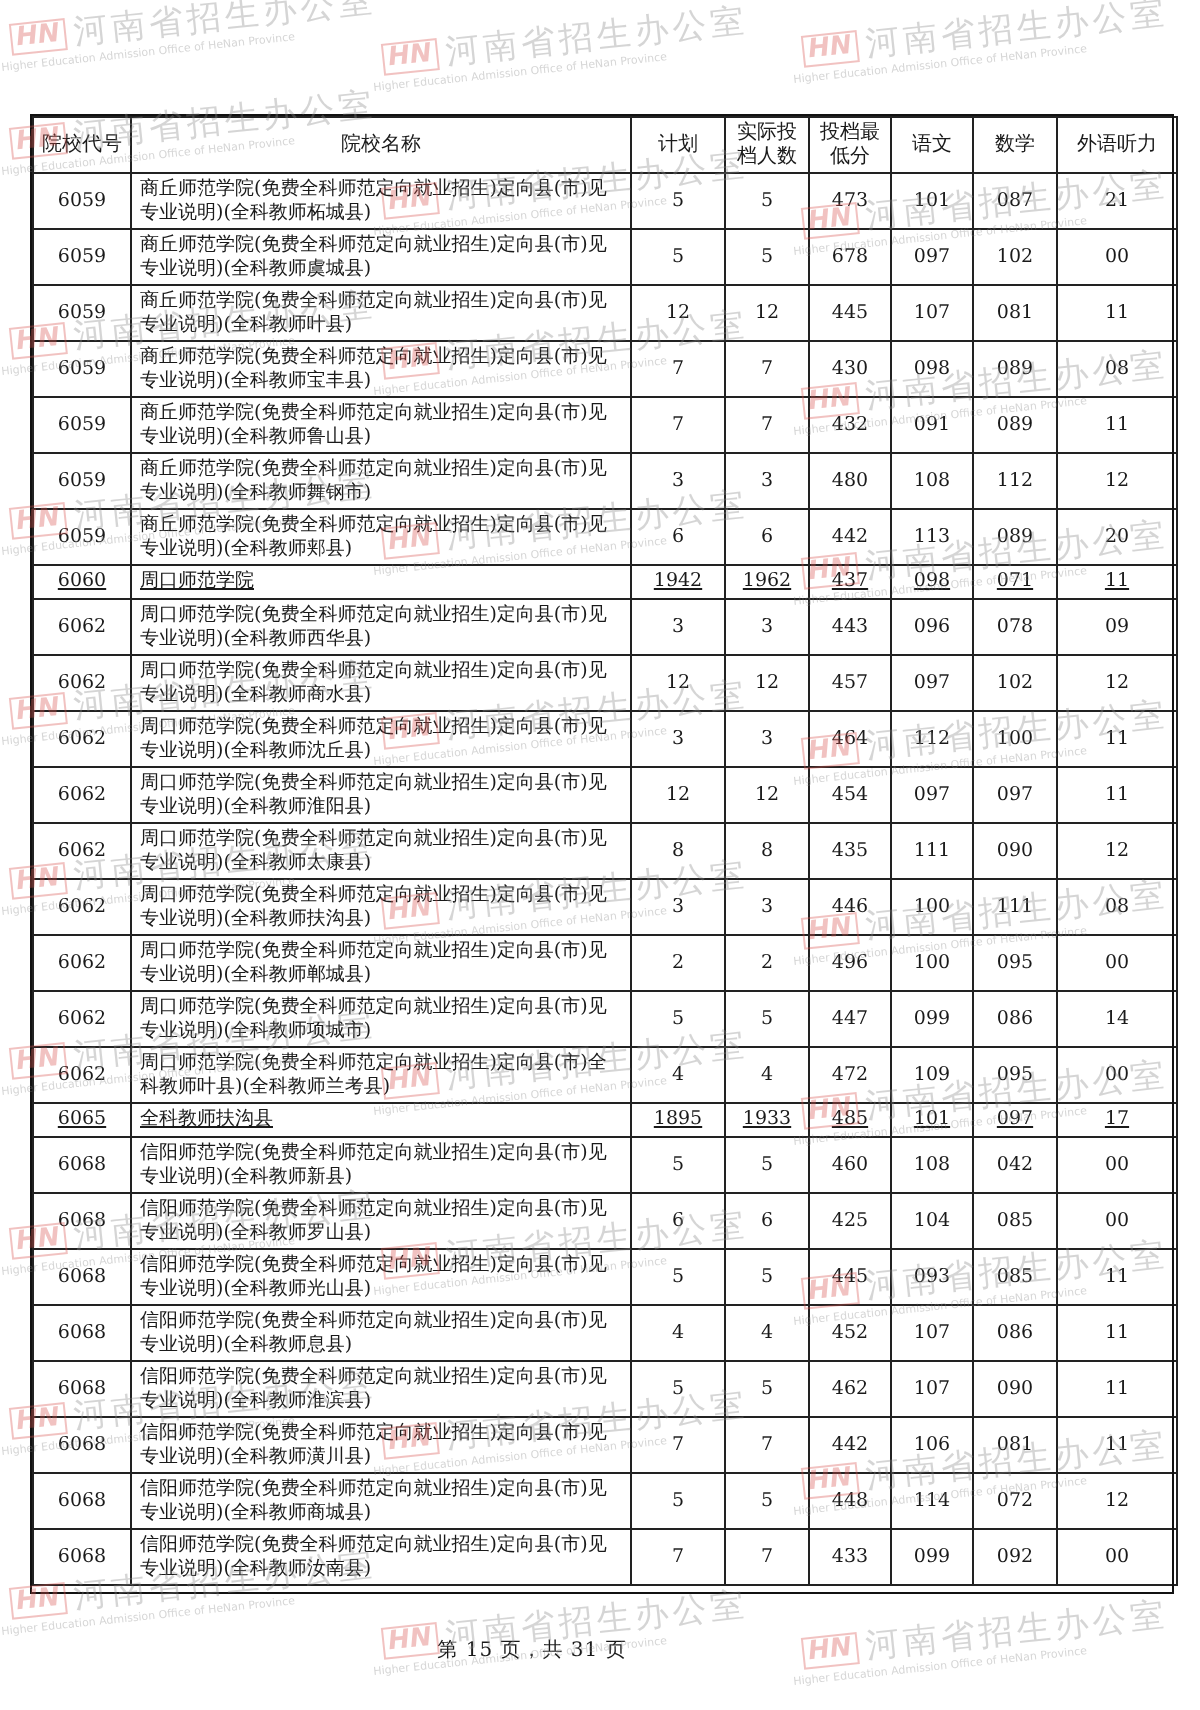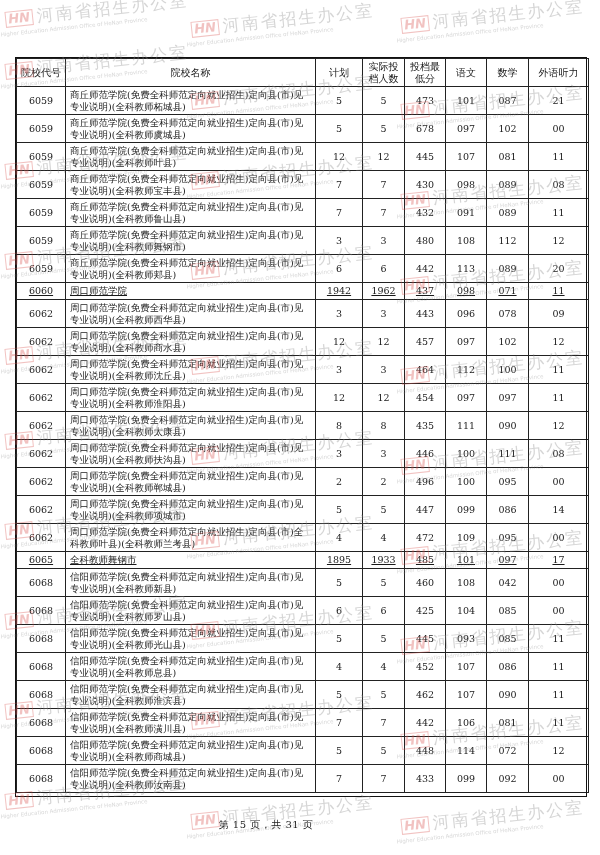--- a/index.html
+++ b/index.html
@@ -234,21 +234,21 @@
           <td class="name">周口师范学院(免费全科师范定向就业招生)定向县(市)全科教师叶县)(全科教师兰考县)</td>
           <td>4</td>
           <td>4</td>
           <td>472</td>
           <td>109</td>
           <td>095</td>
           <td>00</td>
         </tr>
         <tr class="one-line">
           <td>6065</td>
-          <td class="name">全科教师舞钢市</td>
+          <td class="name">全科教师扶沟县</td>
           <td>1895</td>
           <td>1933</td>
           <td>485</td>
           <td>101</td>
           <td>097</td>
           <td>17</td>
         </tr>
         <tr class="two-line">
           <td>6068</td>
           <td class="name">信阳师范学院(免费全科师范定向就业招生)定向县(市)见专业说明)(全科教师新县)</td>

